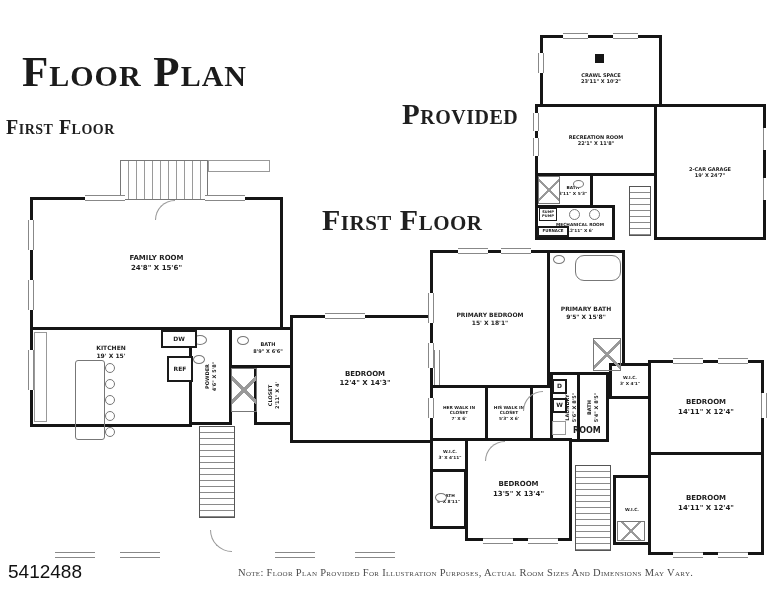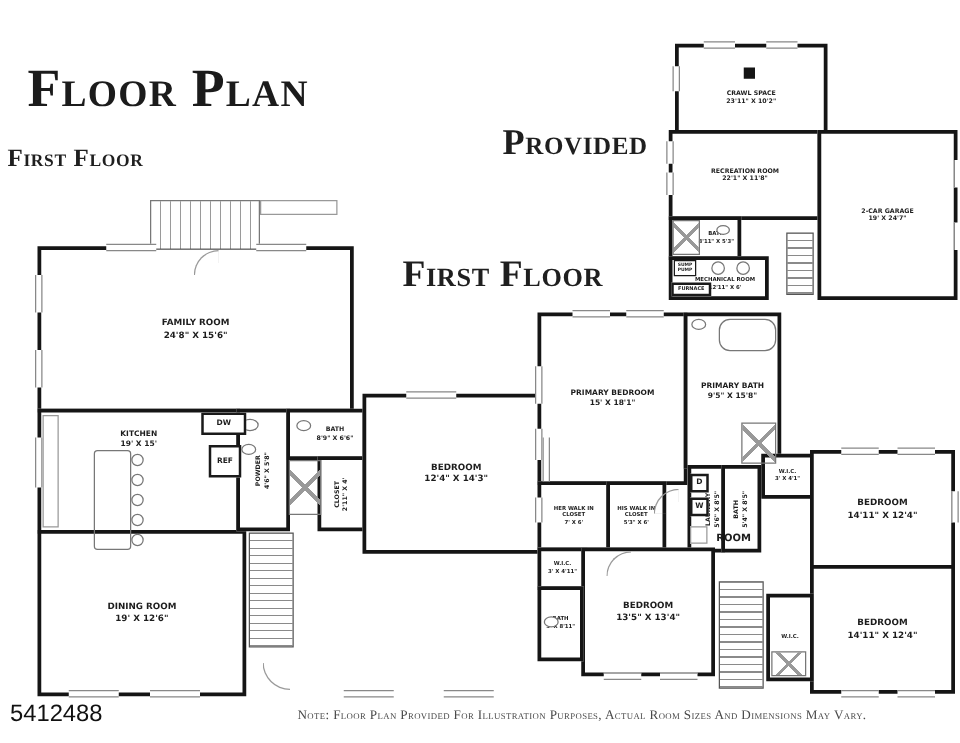--- a/index.html
+++ b/index.html
@@ -72,26 +72,20 @@
       <span class="rn">FAMILY ROOM</span>
       <span class="rd">24'8" X 15'6"</span>
     </div>
   </div>
   <div class="room" style="left:5px;top:167px;width:162px;height:100px;align-items:flex-start;padding-top:14px;">
     <div class="rlabel md">
       <span class="rn">KITCHEN</span>
       <span class="rd">19' X 15'</span>
     </div>
   </div>
-  <div class="room" style="left:5px;top:264px;width:167px;height:133px;">
-    <div class="rlabel">
-      <span class="rn">DINING ROOM</span>
-      <span class="rd">19' X 12'6"</span>
-    </div>
-  </div>
   <div class="room vert" style="left:164px;top:167px;width:43px;height:98px;">
     <div class="rlabel sm">
       <span class="rn">POWDER</span>
       <span class="rd">4'6" X 5'8"</span>
     </div>
   </div>
   <div class="room" style="left:204px;top:167px;width:64px;height:41px;">
     <div class="rlabel sm" style="padding-left:14px;">
       <span class="rn">BATH</span>
       <span class="rd">8'9" X 6'6"</span>

